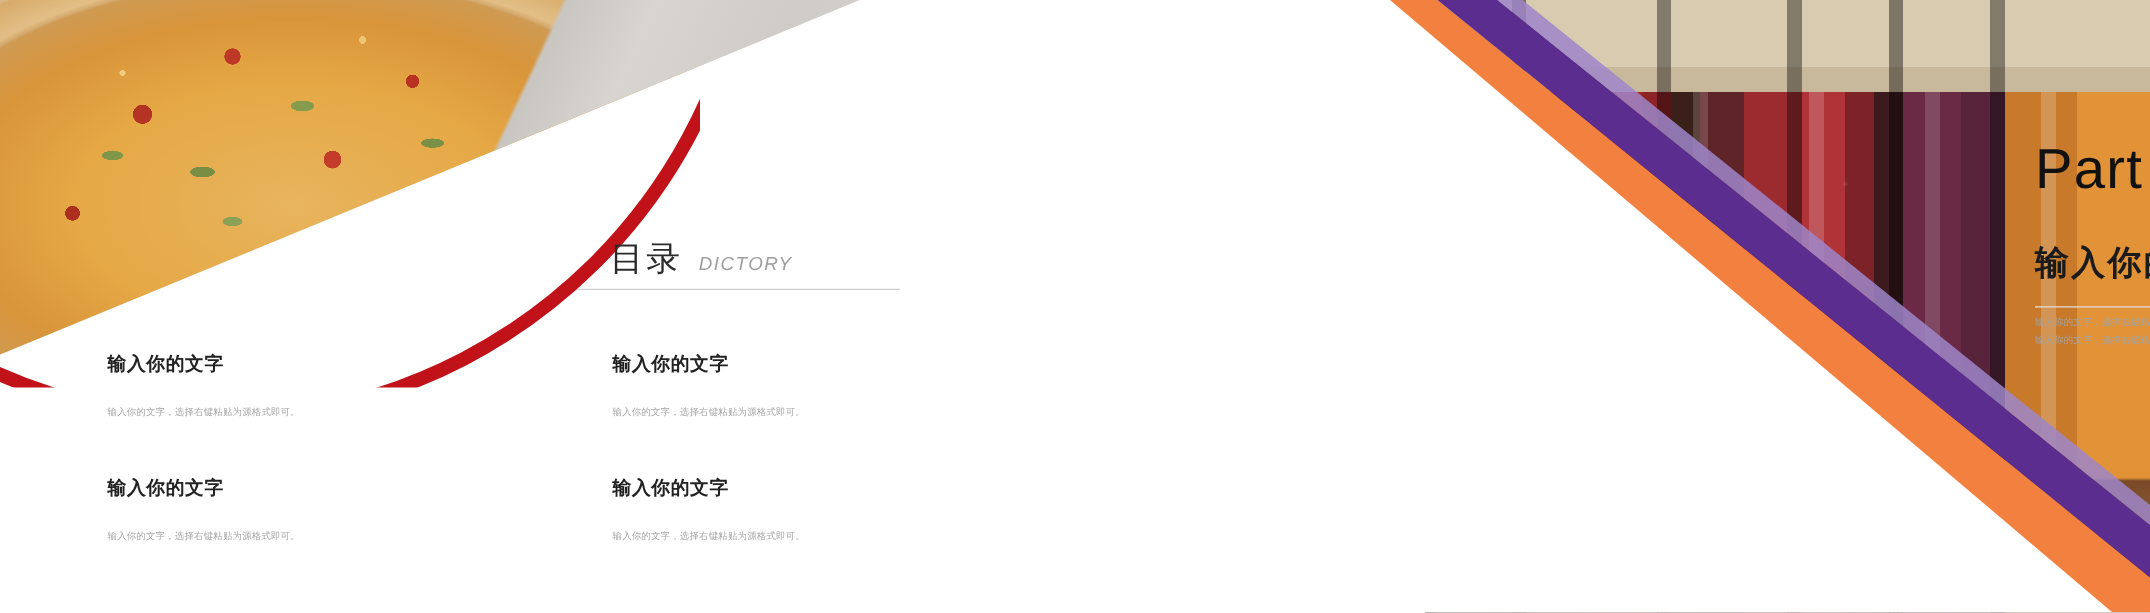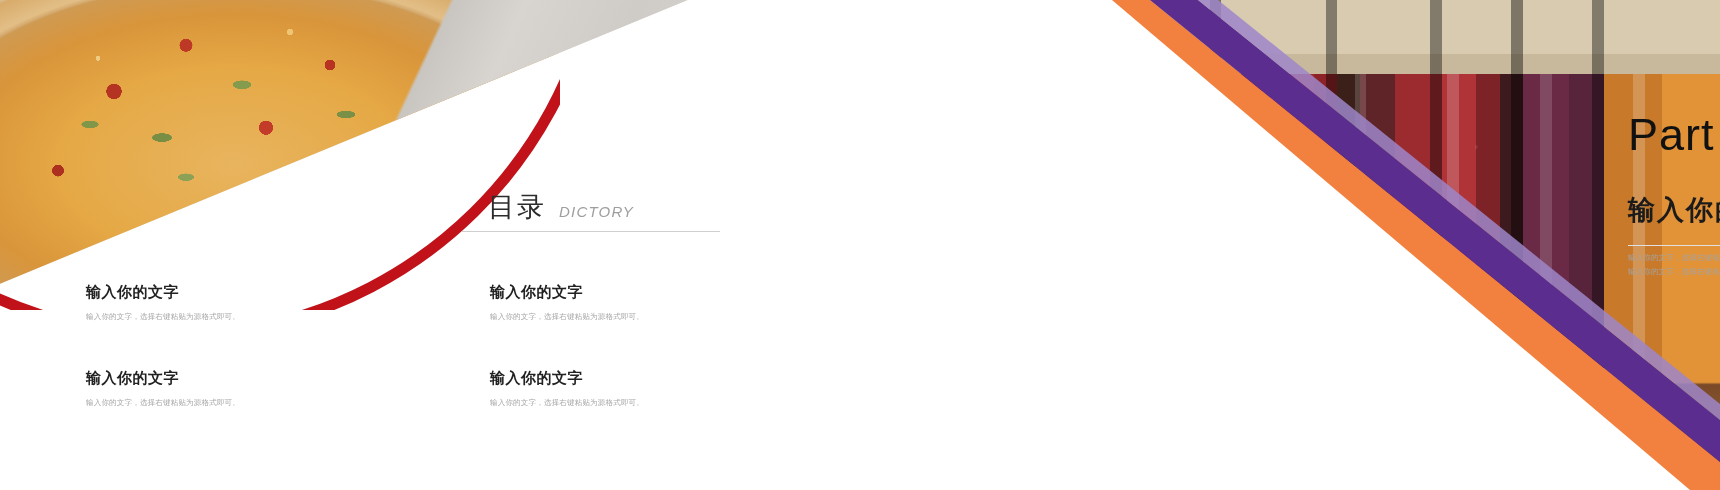--- a/index.html
+++ b/index.html
@@ -58,21 +58,21 @@
   .toc-title-row {
     position:absolute; left:488px; top:194px; display:flex; align-items:flex-end; gap:13px;
   }
   .toc-title { font-size:27px; color:#2b2b2b; letter-spacing:2px; line-height:1; font-weight:400; }
   .toc-sub   { font-size:15px; color:#9e9e9e; letter-spacing:1.2px; line-height:1; padding-bottom:2px;font-style:italic; }
   .toc-rule  { position:absolute; left:462px; top:231px; width:258px; height:1px; background:#cfcfcf; }
 
   .toc-grid { position:absolute; left:86px; top:283px; width:640px;
     display:grid; grid-template-columns:404px 1fr; row-gap:48px; }
   .toc-item-h { font-size:15px; color:#222; font-weight:700; letter-spacing:.5px; line-height:1.2; }
-  .toc-item-p { margin-top:11px; font-size:7.5px; color:#a6a6a6; letter-spacing:.2px; line-height:1.2; }
+  .toc-item-p { margin-top:24px; font-size:7.5px; color:#a6a6a6; letter-spacing:.2px; line-height:1.2; }
 
   
   .jars { position:absolute; right:0; top:0; width:580px; height:490px; overflow:hidden; }
   .jars-photo { position:absolute; inset:0;
     background:
       linear-gradient(to bottom, rgba(0,0,0,0) 78%, #7a4a28 78.5%, #8a5730 86%, #6d4021 100%),
       linear-gradient(90deg,
         #2b1b14 0 6%,
         #4a1d1c 6% 14%,
         #7c1f23 14% 22%,

